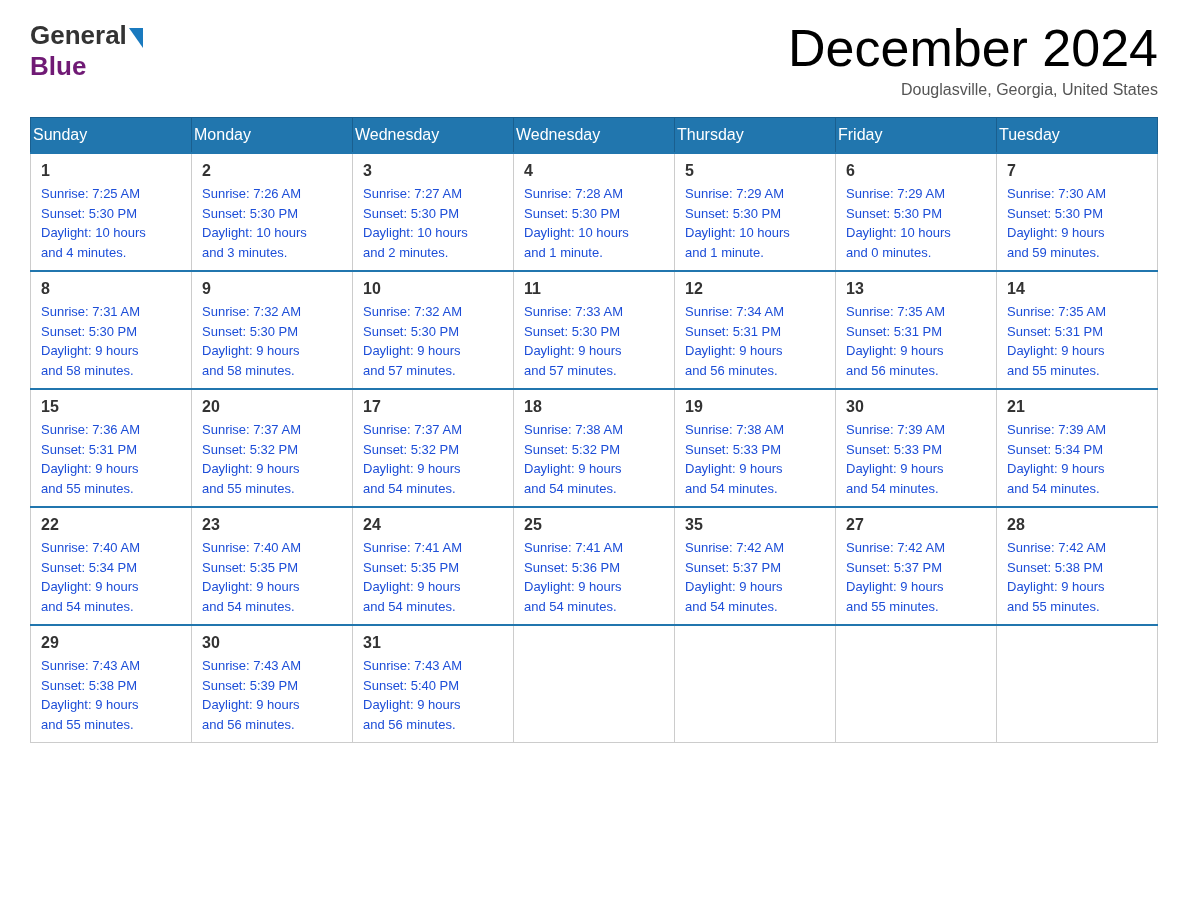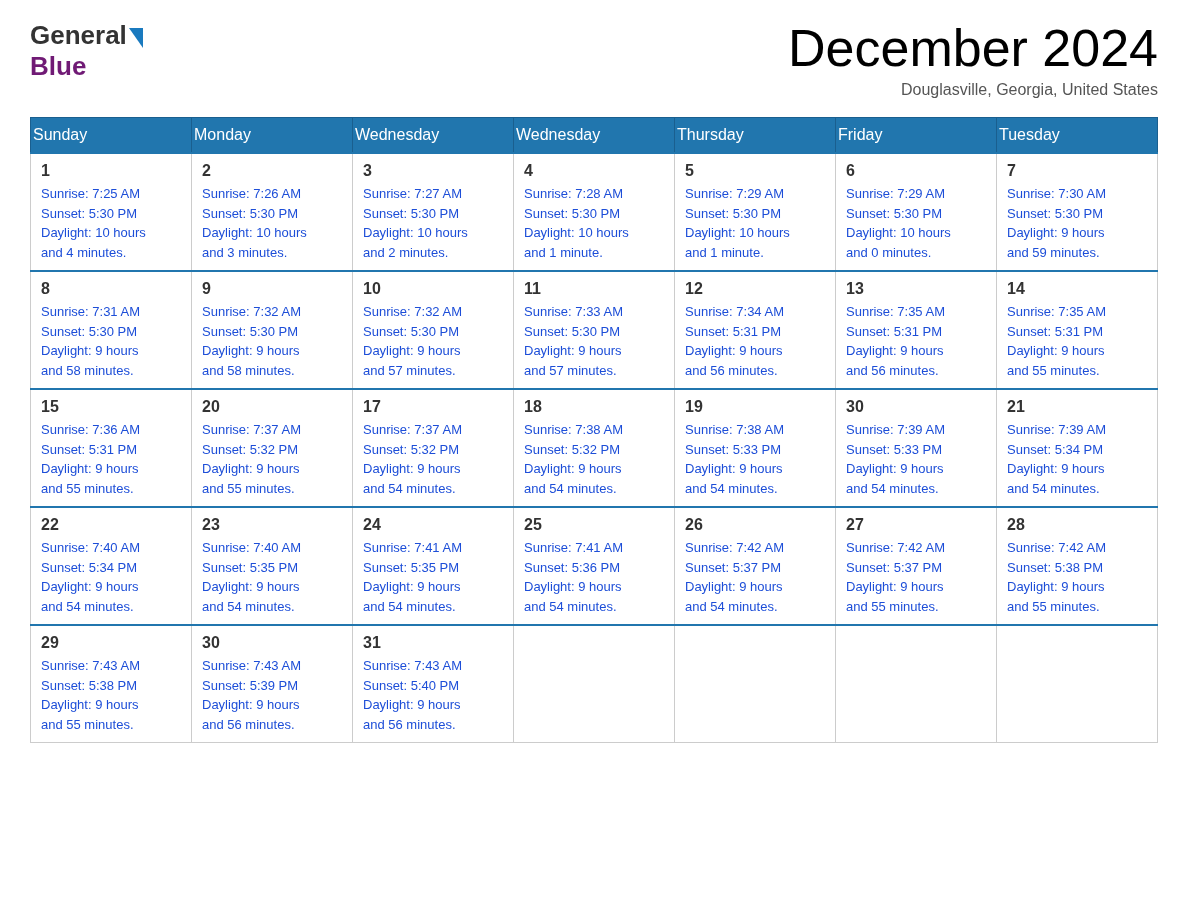--- a/index.html
+++ b/index.html
@@ -237,21 +237,21 @@
         </td>
         <td>
           <span class="day-num">24</span>
           <div class="day-info">Sunrise: 7:41 AM<br>Sunset: 5:35 PM<br>Daylight: 9 hours<br>and 54 minutes.</div>
         </td>
         <td>
           <span class="day-num">25</span>
           <div class="day-info">Sunrise: 7:41 AM<br>Sunset: 5:36 PM<br>Daylight: 9 hours<br>and 54 minutes.</div>
         </td>
         <td>
-          <span class="day-num">26</span>
+          <span class="day-num">35</span>
           <div class="day-info">Sunrise: 7:42 AM<br>Sunset: 5:37 PM<br>Daylight: 9 hours<br>and 54 minutes.</div>
         </td>
         <td>
           <span class="day-num">27</span>
           <div class="day-info">Sunrise: 7:42 AM<br>Sunset: 5:37 PM<br>Daylight: 9 hours<br>and 55 minutes.</div>
         </td>
         <td>
           <span class="day-num">28</span>
           <div class="day-info">Sunrise: 7:42 AM<br>Sunset: 5:38 PM<br>Daylight: 9 hours<br>and 55 minutes.</div>
         </td>

